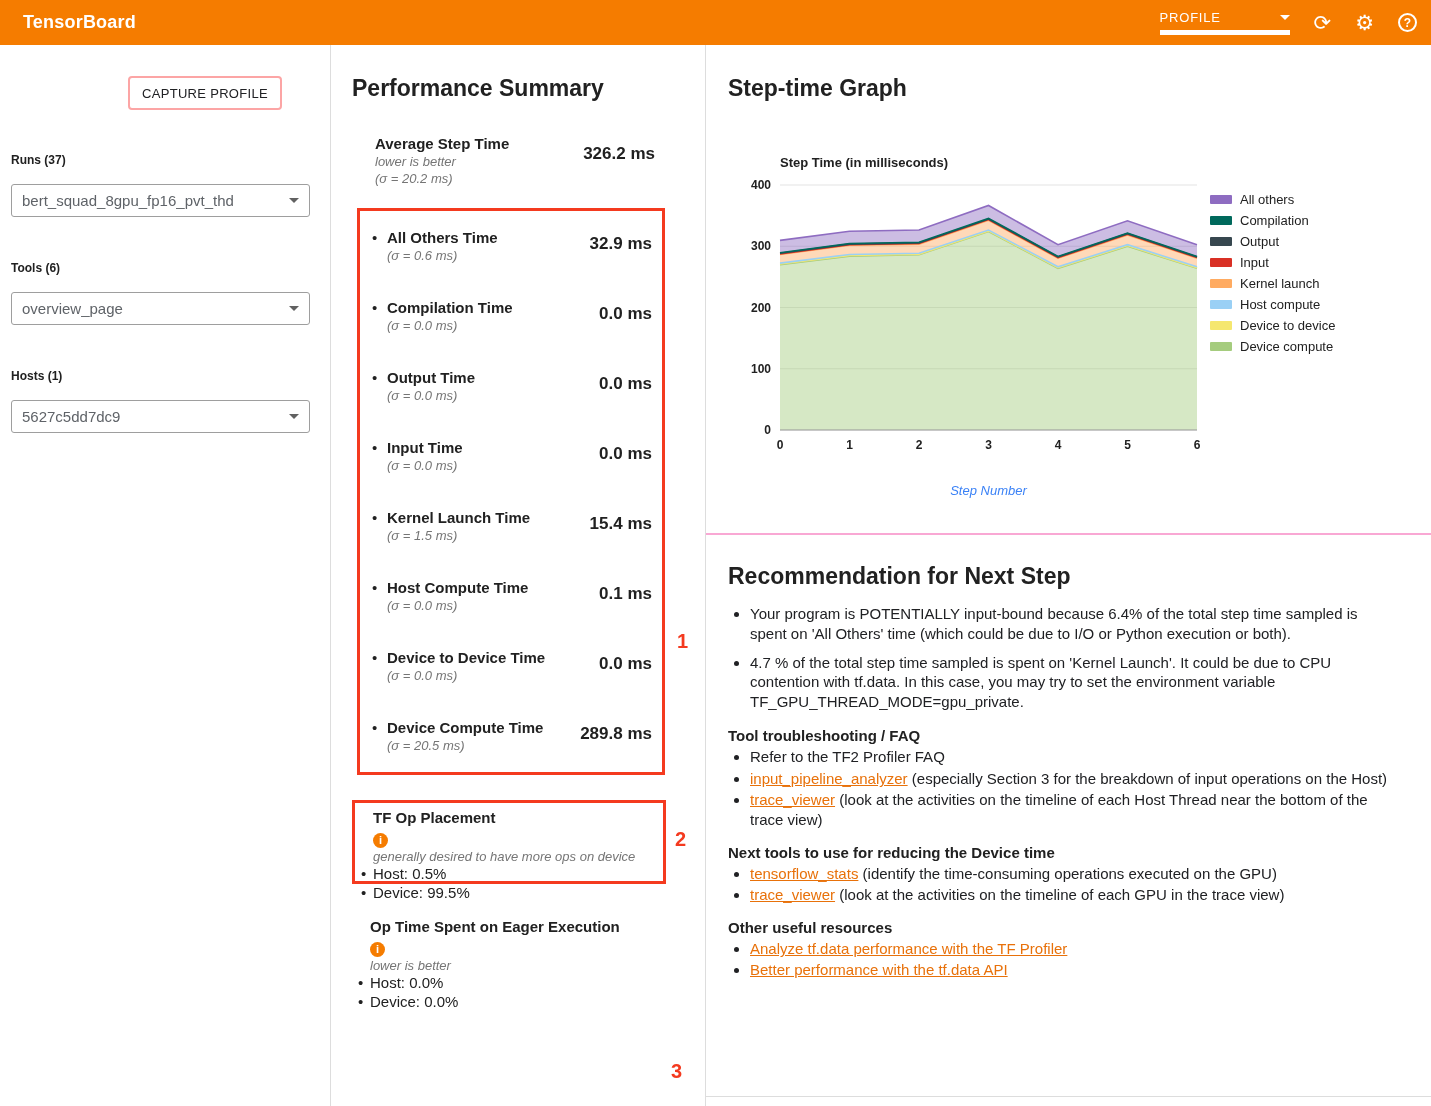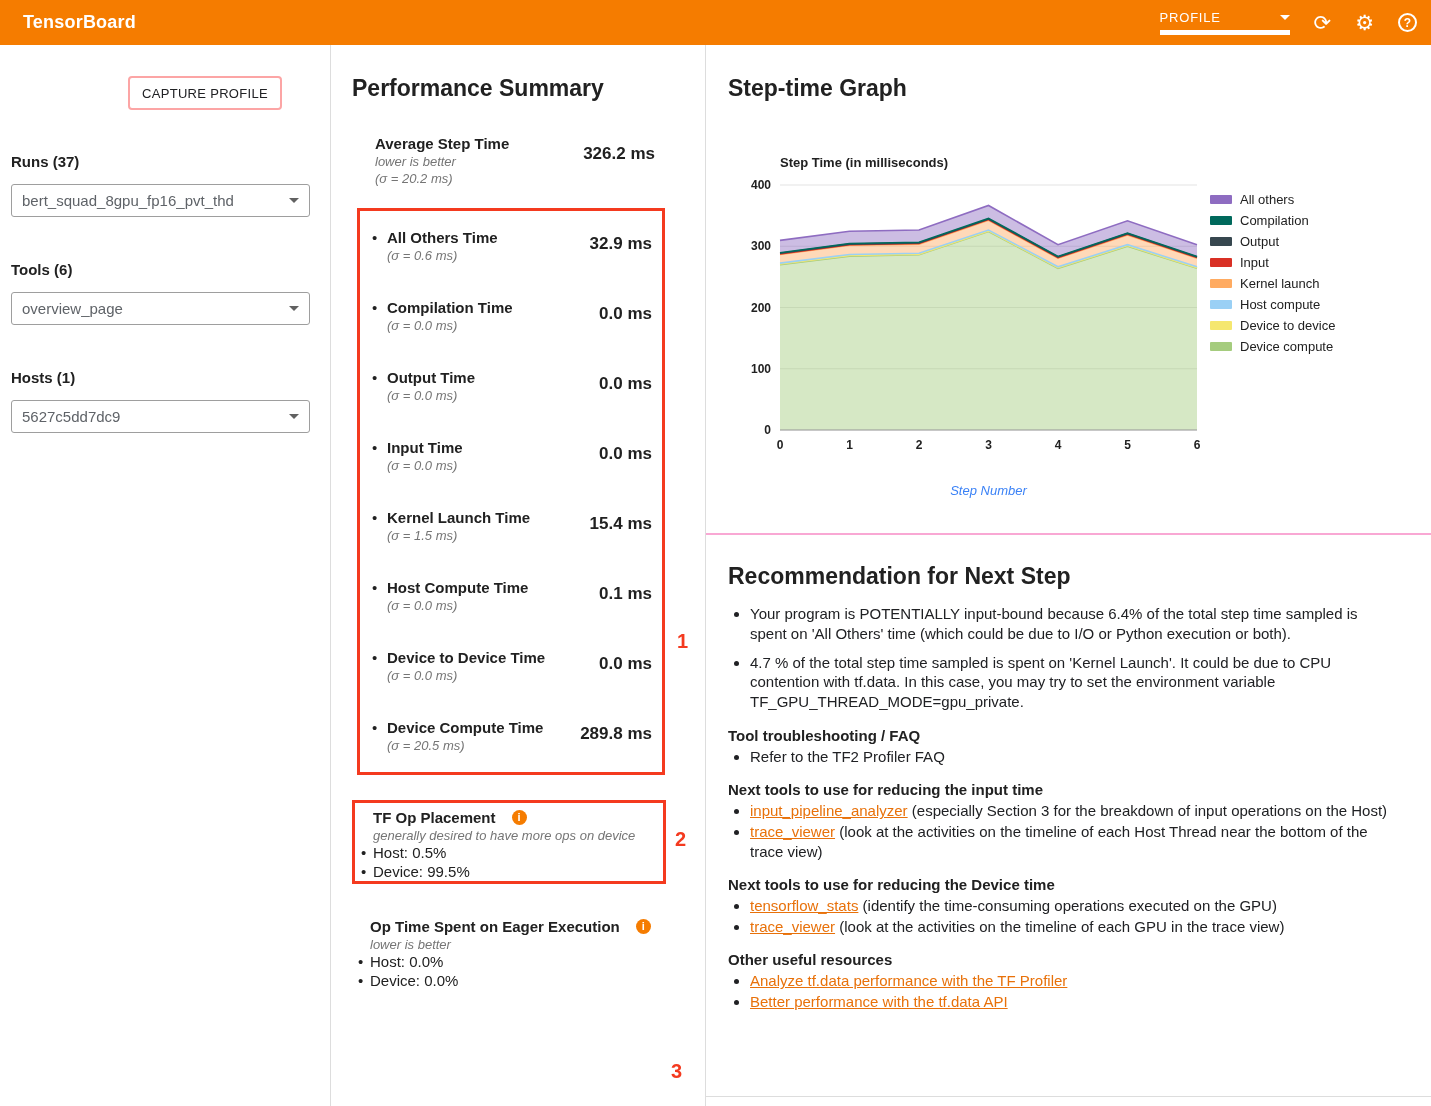--- a/index.html
+++ b/index.html
@@ -21,21 +21,21 @@
   .icon-btn{color:#fff;font-size:21px;line-height:1;cursor:pointer;background:none;border:none;}
   .help-circle{width:19px;height:19px;border:2px solid #fff;border-radius:50%;color:#fff;
                font-size:12px;font-weight:700;display:flex;align-items:center;justify-content:center;}
 
   
   .sidebar{position:absolute;left:0;top:45px;width:331px;bottom:0;background:#fff;border-right:1px solid #ddd;}
   .capture-btn{position:absolute;left:84px;top:31px;width:154px;height:34px;background:#fff;
                border:2px solid #fca5a5;border-radius:4px;font-size:13px;font-weight:500;
                letter-spacing:.3px;color:#202124;cursor:pointer;
                font-family:"Liberation Sans","DejaVu Sans",sans-serif;margin-left:44px;}
-  .side-label{position:absolute;left:11px;font-size:15px;font-weight:700;color:#212121;}
+  .side-label{position:absolute;left:11px;font-size:12px;font-weight:700;color:#212121;}
   .lbl-runs{top:108px;} .lbl-tools{top:216px;} .lbl-hosts{top:324px;}
   .side-select{position:absolute;left:11px;width:299px;height:33px;border:1px solid #9e9e9e;
                border-radius:3px;display:flex;align-items:center;justify-content:space-between;
                padding:0 10px;font-size:15px;color:#5f6368;cursor:pointer;background:#fff;}
   .sel-runs{top:139px;} .sel-tools{top:247px;} .sel-hosts{top:355px;}
 
   
   .col-mid{position:absolute;left:331px;top:45px;width:375px;bottom:0;border-right:1px solid #ddd;background:#fff;}
   .h2{font-size:23px;font-weight:600;color:#212121;}
   .ps-title{position:absolute;left:21px;top:30px;}
@@ -50,21 +50,21 @@
   .metric-row{height:70px;display:flex;}
   .metric-bullet{width:15px;padding-top:12px;font-size:15px;color:#212121;}
   .metric-main{flex:1;padding-top:12px;}
   .metric-row .m-value{padding-top:17px;}
 
   .ann{position:absolute;color:#f43a1f;font-size:20px;font-weight:700;}
   .ann1{left:346px;top:585px;} .ann2{left:344px;top:783px;} .ann3{left:340px;top:1015px;}
 
   .box2{left:21px;top:755px;width:314px;height:84px;padding-top:5px;}
   .box3{left:21px;top:981px;width:306px;height:79px;padding-top:4px;overflow:hidden;}
-  .mini-title{font-size:15px;font-weight:700;margin-left:18px;line-height:19px;display:flex;align-items:center;gap:16px;}
+  .mini-title{font-size:15px;font-weight:700;margin-left:18px;line-height:19px;display:flex;align-items:flex-start;gap:6px;flex-direction:column;}
   .mini-sub{font-size:13px;font-style:italic;color:#757575;margin-left:18px;line-height:17px;}
   .b-item{font-size:15px;color:#212121;position:relative;padding-left:18px;line-height:18.5px;}
   .b-item::before{content:"•";position:absolute;left:6px;}
   .plain-block{position:absolute;left:21px;top:872px;width:314px;}
   .info-icon{width:15px;height:15px;border-radius:50%;background:#f57c00;color:#fff;font-size:11px;
              font-weight:700;display:inline-flex;align-items:center;justify-content:center;flex:0 0 15px;}
 
   
   .col-right{position:absolute;left:706px;top:45px;right:0;bottom:0;background:#fff;}
   .chart-section{position:absolute;top:0;left:0;right:0;height:490px;border-bottom:2px solid #f9a8d4;}
@@ -321,21 +321,20 @@
     </ul>
 
     <div class="reco-sec">
       <div class="sec-head">Tool troubleshooting / FAQ</div>
       <ul>
         <li><a class="rlink"></a><span>Refer to the TF2 Profiler FAQ</span></li>
       </ul>
     </div>
 
     <div class="reco-sec">
-      <div class="sec-head">Next tools to use for reducing the input time</div>
       <ul>
         <li><a class="rlink">input_pipeline_analyzer</a><span> (especially Section 3 for the breakdown of input operations on the Host)</span></li>
         <li><a class="rlink">trace_viewer</a><span> (look at the activities on the timeline of each Host Thread near the bottom of the trace view)</span></li>
       </ul>
     </div>
 
     <div class="reco-sec">
       <div class="sec-head">Next tools to use for reducing the Device time</div>
       <ul>
         <li><a class="rlink">tensorflow_stats</a><span> (identify the time-consuming operations executed on the GPU)</span></li>

